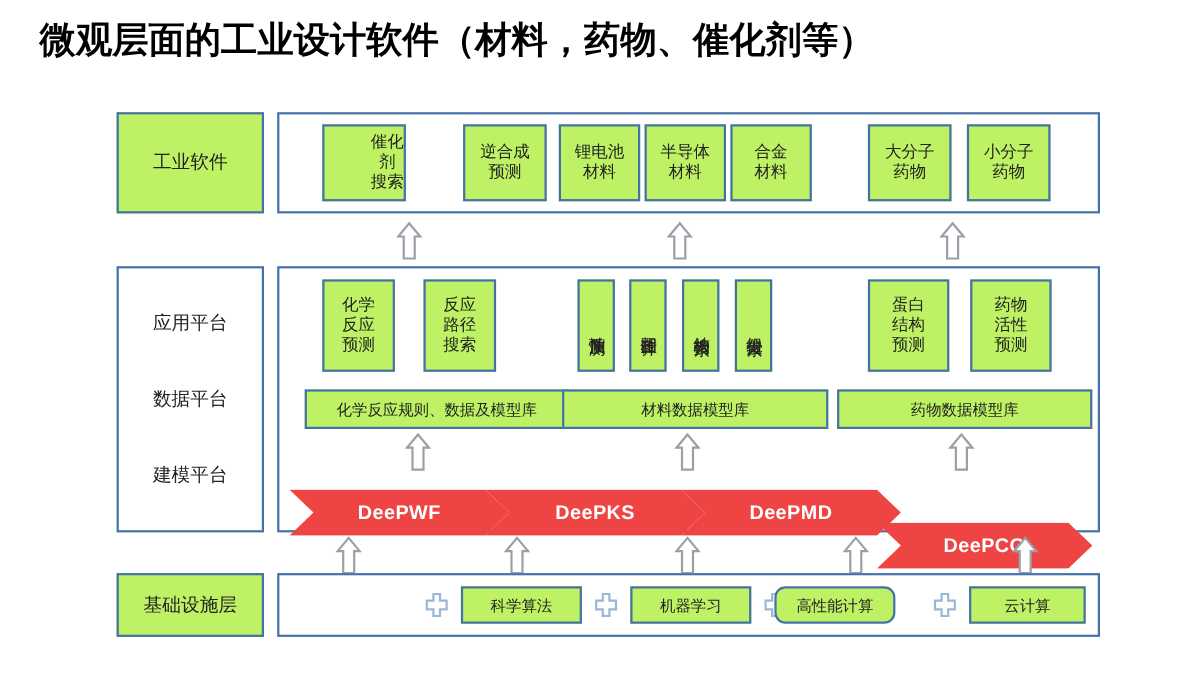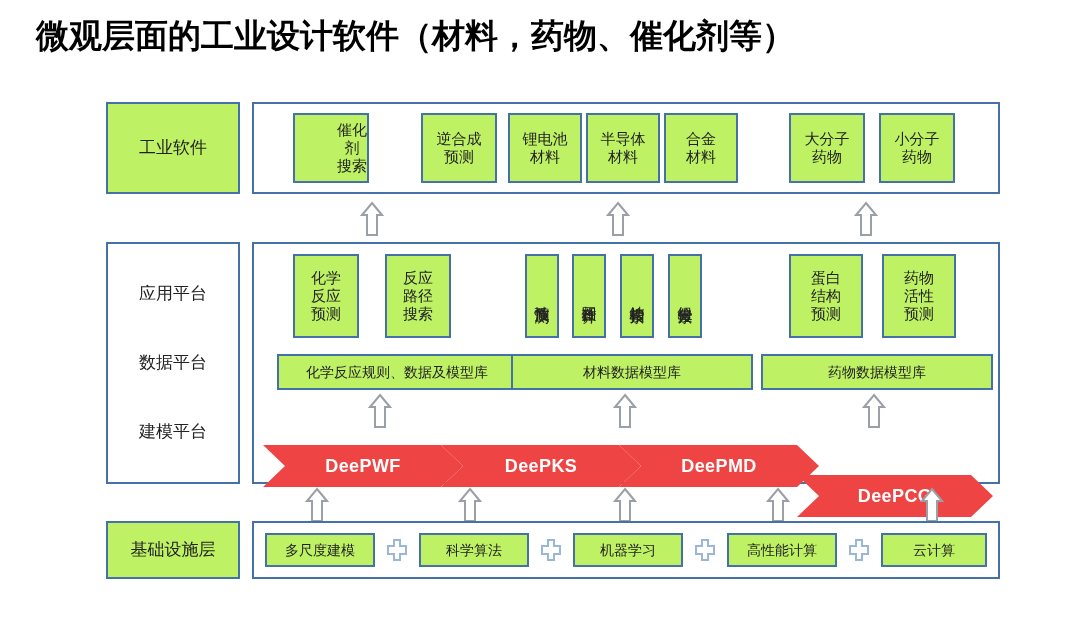--- a/index.html
+++ b/index.html
@@ -219,23 +219,20 @@
       </svg>
   </div>
   <div class="uparrow" style="left:920px;top:487px;">
     <svg viewBox="0 0 24 36">
         <polygon points="12,2 22,14 17,14 17,34 7,34 7,14 2,14" fill="#ffffff" stroke="#9aa0a6" stroke-width="2"></polygon>
       </svg>
   </div>
 
   <div class="group" style="left:252px;top:521px;width:748px;height:58px;"></div>
 
-  <div class="box" style="left:265px;top:533px;width:110px;height:34px;">
-    <span class="lbl xs">多尺度建模</span>
-  </div>
   <div class="plusicon" style="left:386px;top:538px;">
     <svg viewBox="0 0 22 24">
         <polygon points="8,2 14,2 14,8 20,8 20,16 14,16 14,22 8,22 8,16 2,16 2,8 8,8" fill="#ffffff" stroke="#9bb7d6" stroke-width="2"></polygon>
       </svg>
   </div>
 
   <div class="box" style="left:419px;top:533px;width:110px;height:34px;">
     <span class="lbl xs">科学算法</span>
   </div>
   <div class="plusicon" style="left:540px;top:538px;">
@@ -246,21 +243,21 @@
 
   <div class="box" style="left:573px;top:533px;width:110px;height:34px;">
     <span class="lbl xs">机器学习</span>
   </div>
   <div class="plusicon" style="left:694px;top:538px;">
     <svg viewBox="0 0 22 24">
         <polygon points="8,2 14,2 14,8 20,8 20,16 14,16 14,22 8,22 8,16 2,16 2,8 8,8" fill="#ffffff" stroke="#9bb7d6" stroke-width="2"></polygon>
       </svg>
   </div>
 
-  <div class="box" style="left:727px;top:533px;width:110px;height:34px;">
+  <div class="box" style="left:704px;top:533px;width:110px;height:34px;border-radius:10px;">
     <span class="lbl xs">高性能计算</span>
   </div>
   <div class="plusicon" style="left:848px;top:538px;">
     <svg viewBox="0 0 22 24">
         <polygon points="8,2 14,2 14,8 20,8 20,16 14,16 14,22 8,22 8,16 2,16 2,8 8,8" fill="#ffffff" stroke="#9bb7d6" stroke-width="2"></polygon>
       </svg>
   </div>
 
   <div class="box" style="left:881px;top:533px;width:106px;height:34px;">
     <span class="lbl xs">云计算</span>

